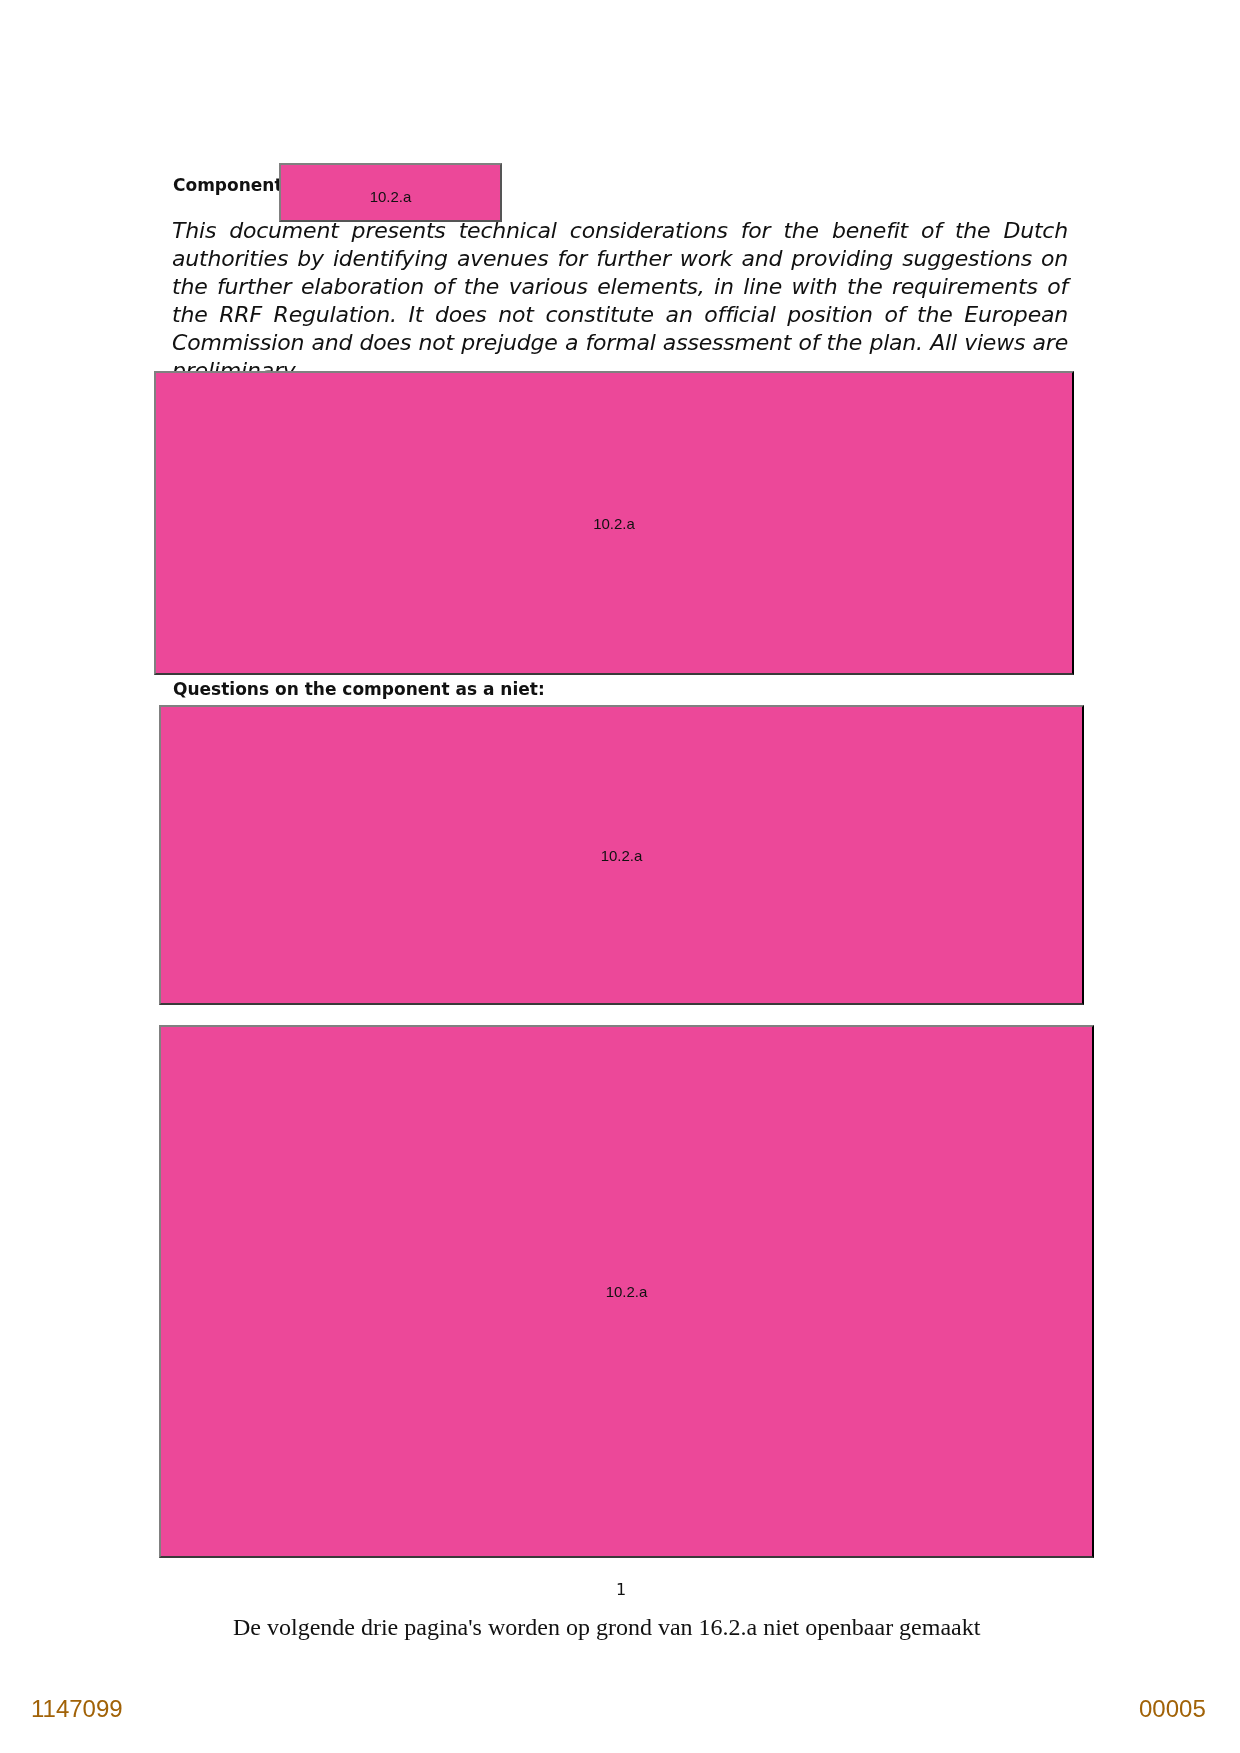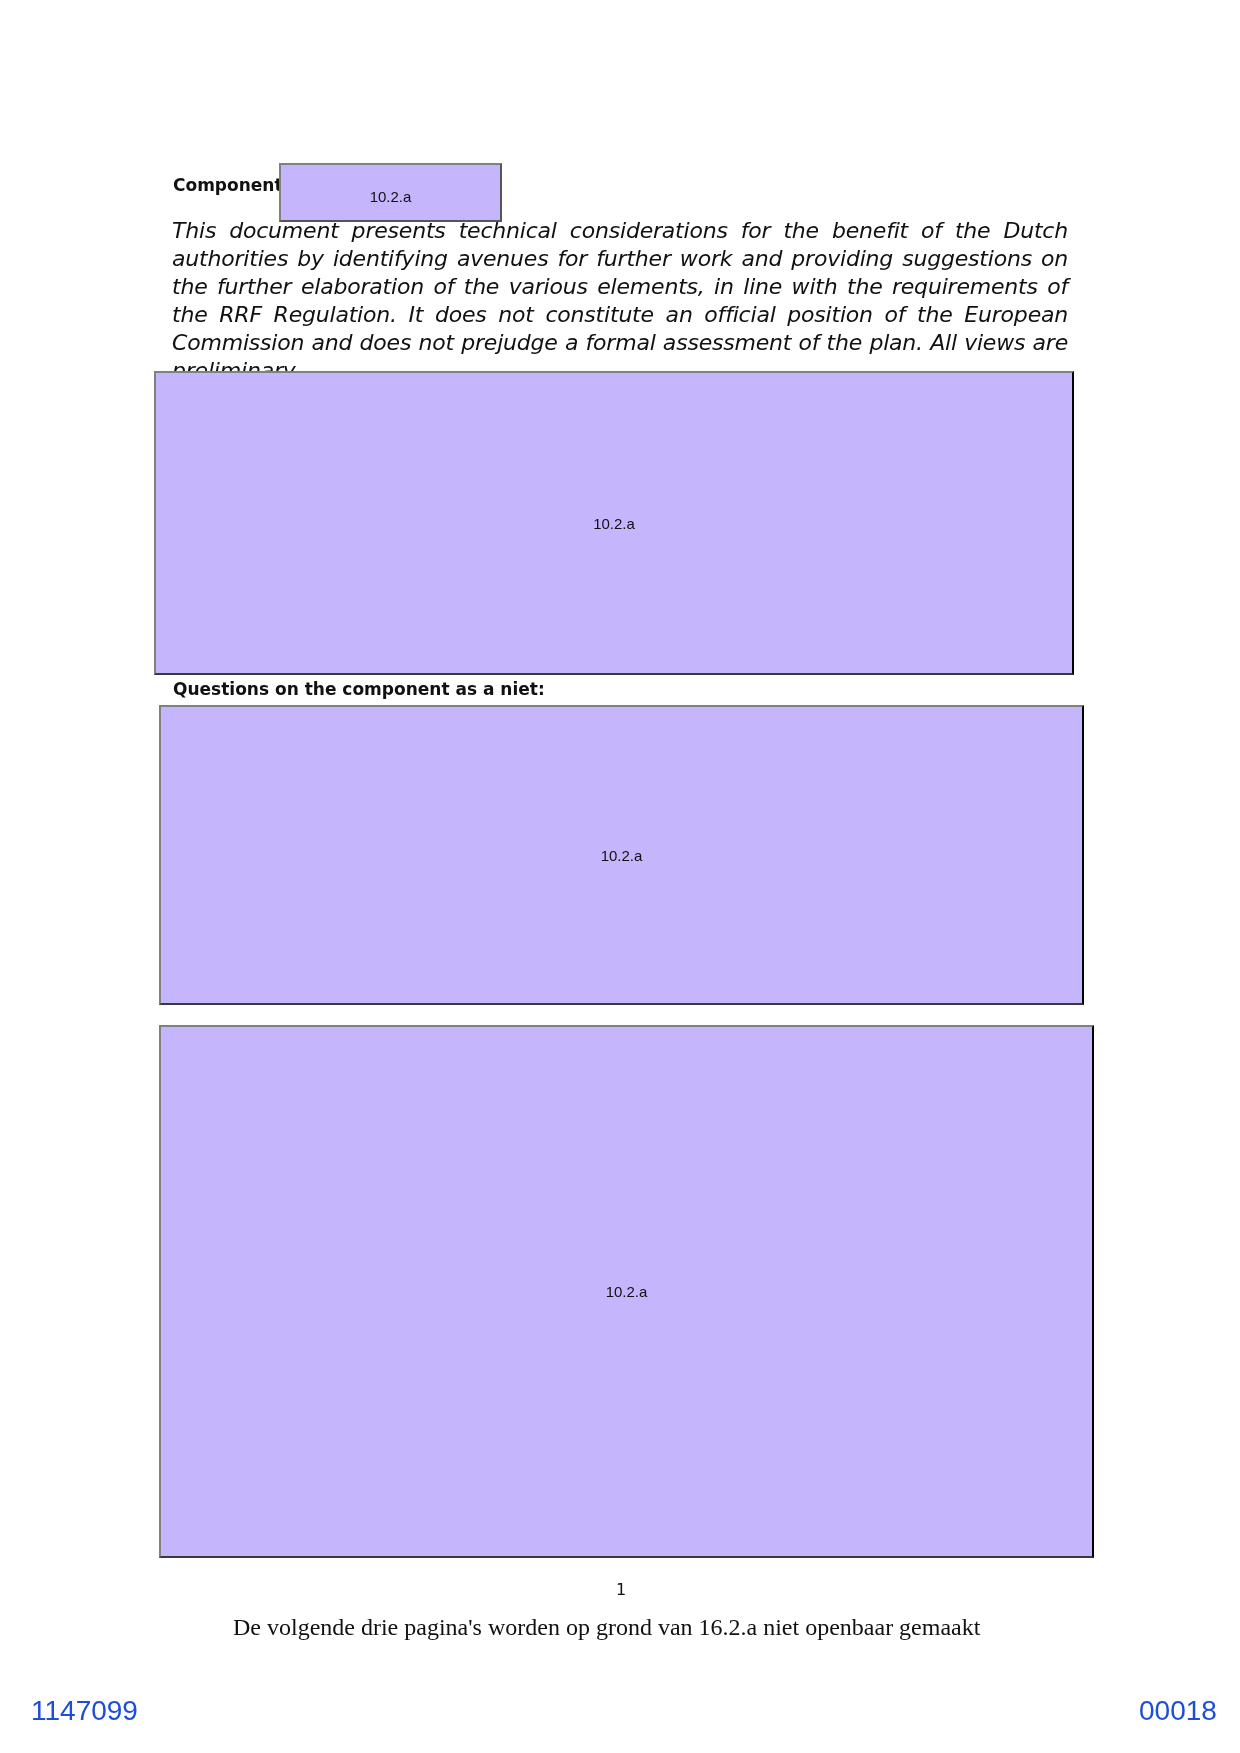--- a/index.html
+++ b/index.html
@@ -12,21 +12,21 @@
     color: #111;
     white-space: nowrap;
   }
   .redact-box {
     position: absolute;
     box-sizing: border-box;
     border-top: 2px solid #808080;
     border-left: 2px solid #808080;
     border-right: 2px solid #000;
     border-bottom: 2px solid #3a3a3a;
-    background: #c4b5fd;
+    background: #ec4899;
     display: flex;
     align-items: center;
     justify-content: center;
   }
   .redact-label {
     font-family: "Liberation Sans", sans-serif;
     font-size: 15px;
     color: #111;
   }
   .paragraph {
@@ -45,22 +45,22 @@
     color: #111;
   }
   .footer-note {
     font-family: "Liberation Serif", serif;
     font-size: 24px;
     color: #111;
     white-space: nowrap;
   }
   .corner-id {
     font-family: "Liberation Sans", sans-serif;
-    font-size: 28px;
-    color: #1d4ed8;
+    font-size: 24px;
+    color: #a16207;
   }
 </style>
 </head>
 <body>
 
 <div class="abs heading" style="left:173px; top:175px;">Component</div>
 <div class="redact-box" style="left:279px; top:163px; width:223px; height:59px; border-bottom-color:#555; border-right-color:#555;">
   <span class="redact-label" style="position:relative; top:4px;">10.2.a</span>
 </div>
 
@@ -78,13 +78,13 @@
 
 <div class="redact-box" style="left:159px; top:1025px; width:935px; height:533px;">
   <span class="redact-label">10.2.a</span>
 </div>
 
 <div class="abs pageno" style="left:616px; top:1580px;">1</div>
 
 <div class="abs footer-note" style="left:233px; top:1614px;">De volgende drie pagina's worden op grond van 16.2.a niet openbaar gemaakt</div>
 
 <div class="abs corner-id" style="left:31px; top:1695px;">1147099</div>
-<div class="abs corner-id" style="left:1139px; top:1695px;">00018</div>
+<div class="abs corner-id" style="left:1139px; top:1695px;">00005</div>
 
 </body></html>

